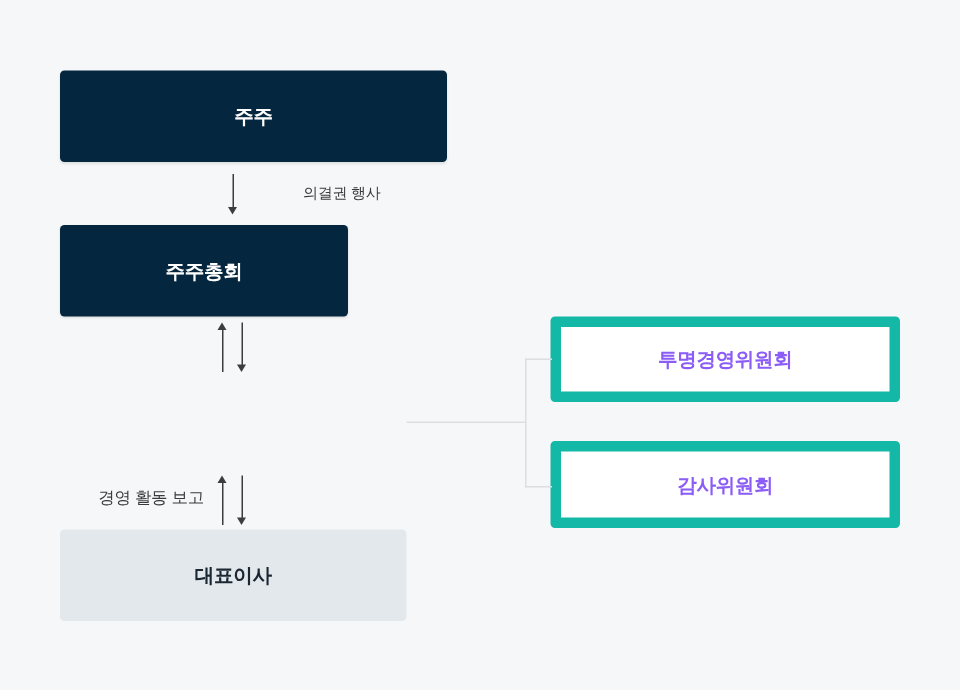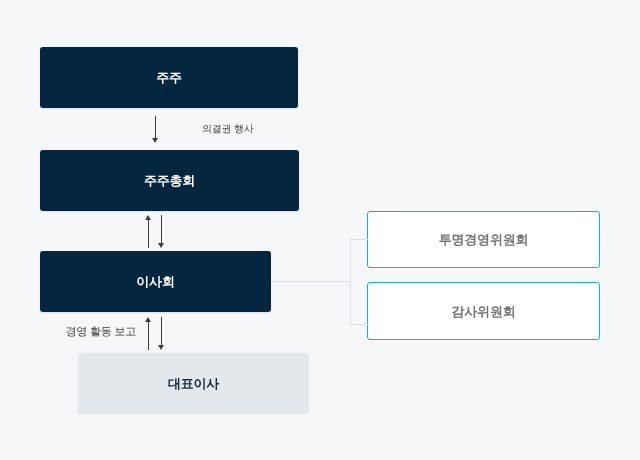--- a/index.html
+++ b/index.html
@@ -36,30 +36,30 @@
     background: #04263e;
     color: #ffffff;
     box-shadow: 0 1px 2px rgba(0,0,0,0.10);
   }
   .node.grey {
     background: #e3e8ec;
     color: #1b2733;
   }
   .node.outline {
     background: #ffffff;
-    color: #737373;
-    border: 1px solid #14b8a6;
+    color: #8b5cf6;
+    border: 7px solid #14b8a6;
   }
 
   .n-shareholder { left: 40px;  top: 47px;  width: 258px; height: 61px; }
-  .n-meeting     { left: 40px;  top: 150px; width: 259px; height: 61px; }
+  .n-meeting     { left: 40px;  top: 150px; width: 192px; height: 61px; }
   .n-board       { left: 40px;  top: 251px; width: 231px; height: 61px; }
-  .n-ceo         { left: 40px;  top: 353px; width: 231px; height: 61px; margin-left: 38px; }
+  .n-ceo         { left: 40px;  top: 353px; width: 231px; height: 61px; }
   .n-comm1       { left: 367px; top: 211px; width: 233px; height: 57px; }
-  .n-comm2       { left: 367px; top: 282px; width: 233px; height: 58px; }
+  .n-comm2       { left: 367px; top: 294px; width: 233px; height: 58px; }
   .vline {
     position: absolute;
     width: 1px;
     background: #3d3d3d;
   }
   .arrowhead {
     position: absolute;
     width: 0;
     height: 0;
     border-left: 3.5px solid transparent;
@@ -126,23 +126,20 @@
 <div id="diagram">
 
   <div class="node dark n-shareholder">
     <span>주주</span>
   </div>
 
   <div class="node dark n-meeting">
     <span>주주총회</span>
   </div>
 
-  <div class="node dark n-board">
-    <span>이사회</span>
-  </div>
 
   <div class="node grey n-ceo">
     <span>대표이사</span>
   </div>
 
   <div class="node outline n-comm1">
     <span>투명경영위원회</span>
   </div>
 
   <div class="node outline n-comm2">

